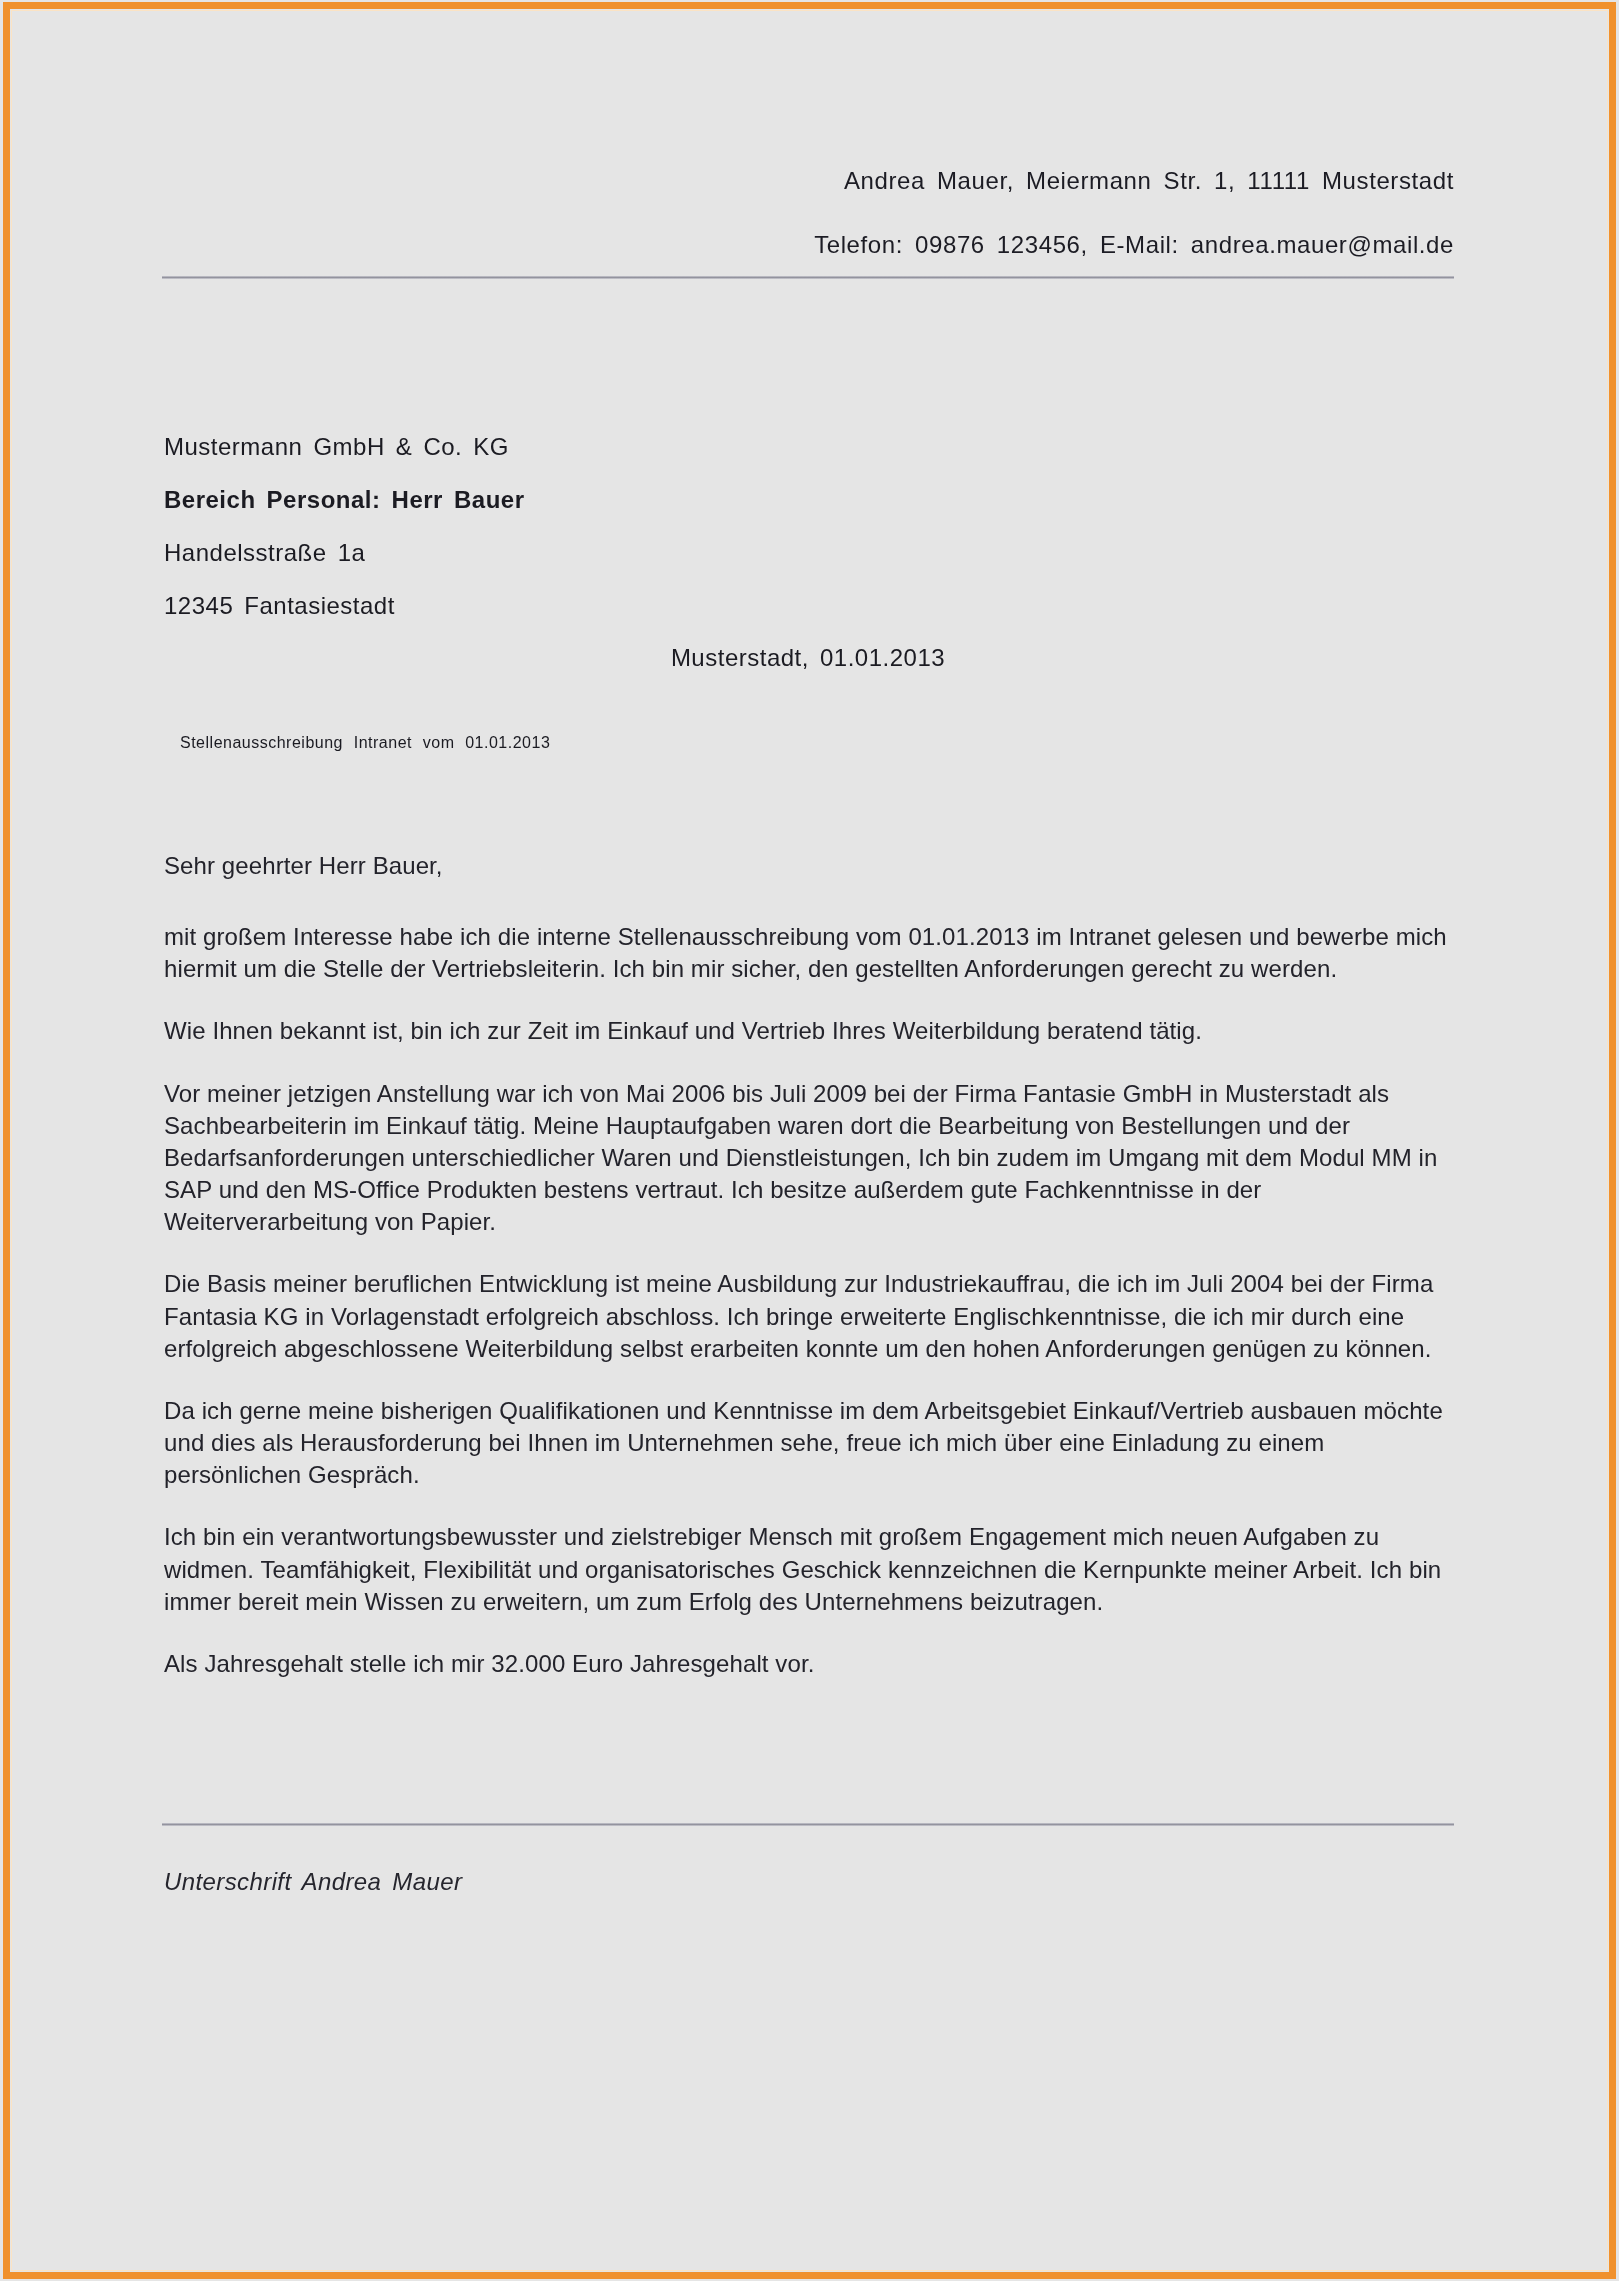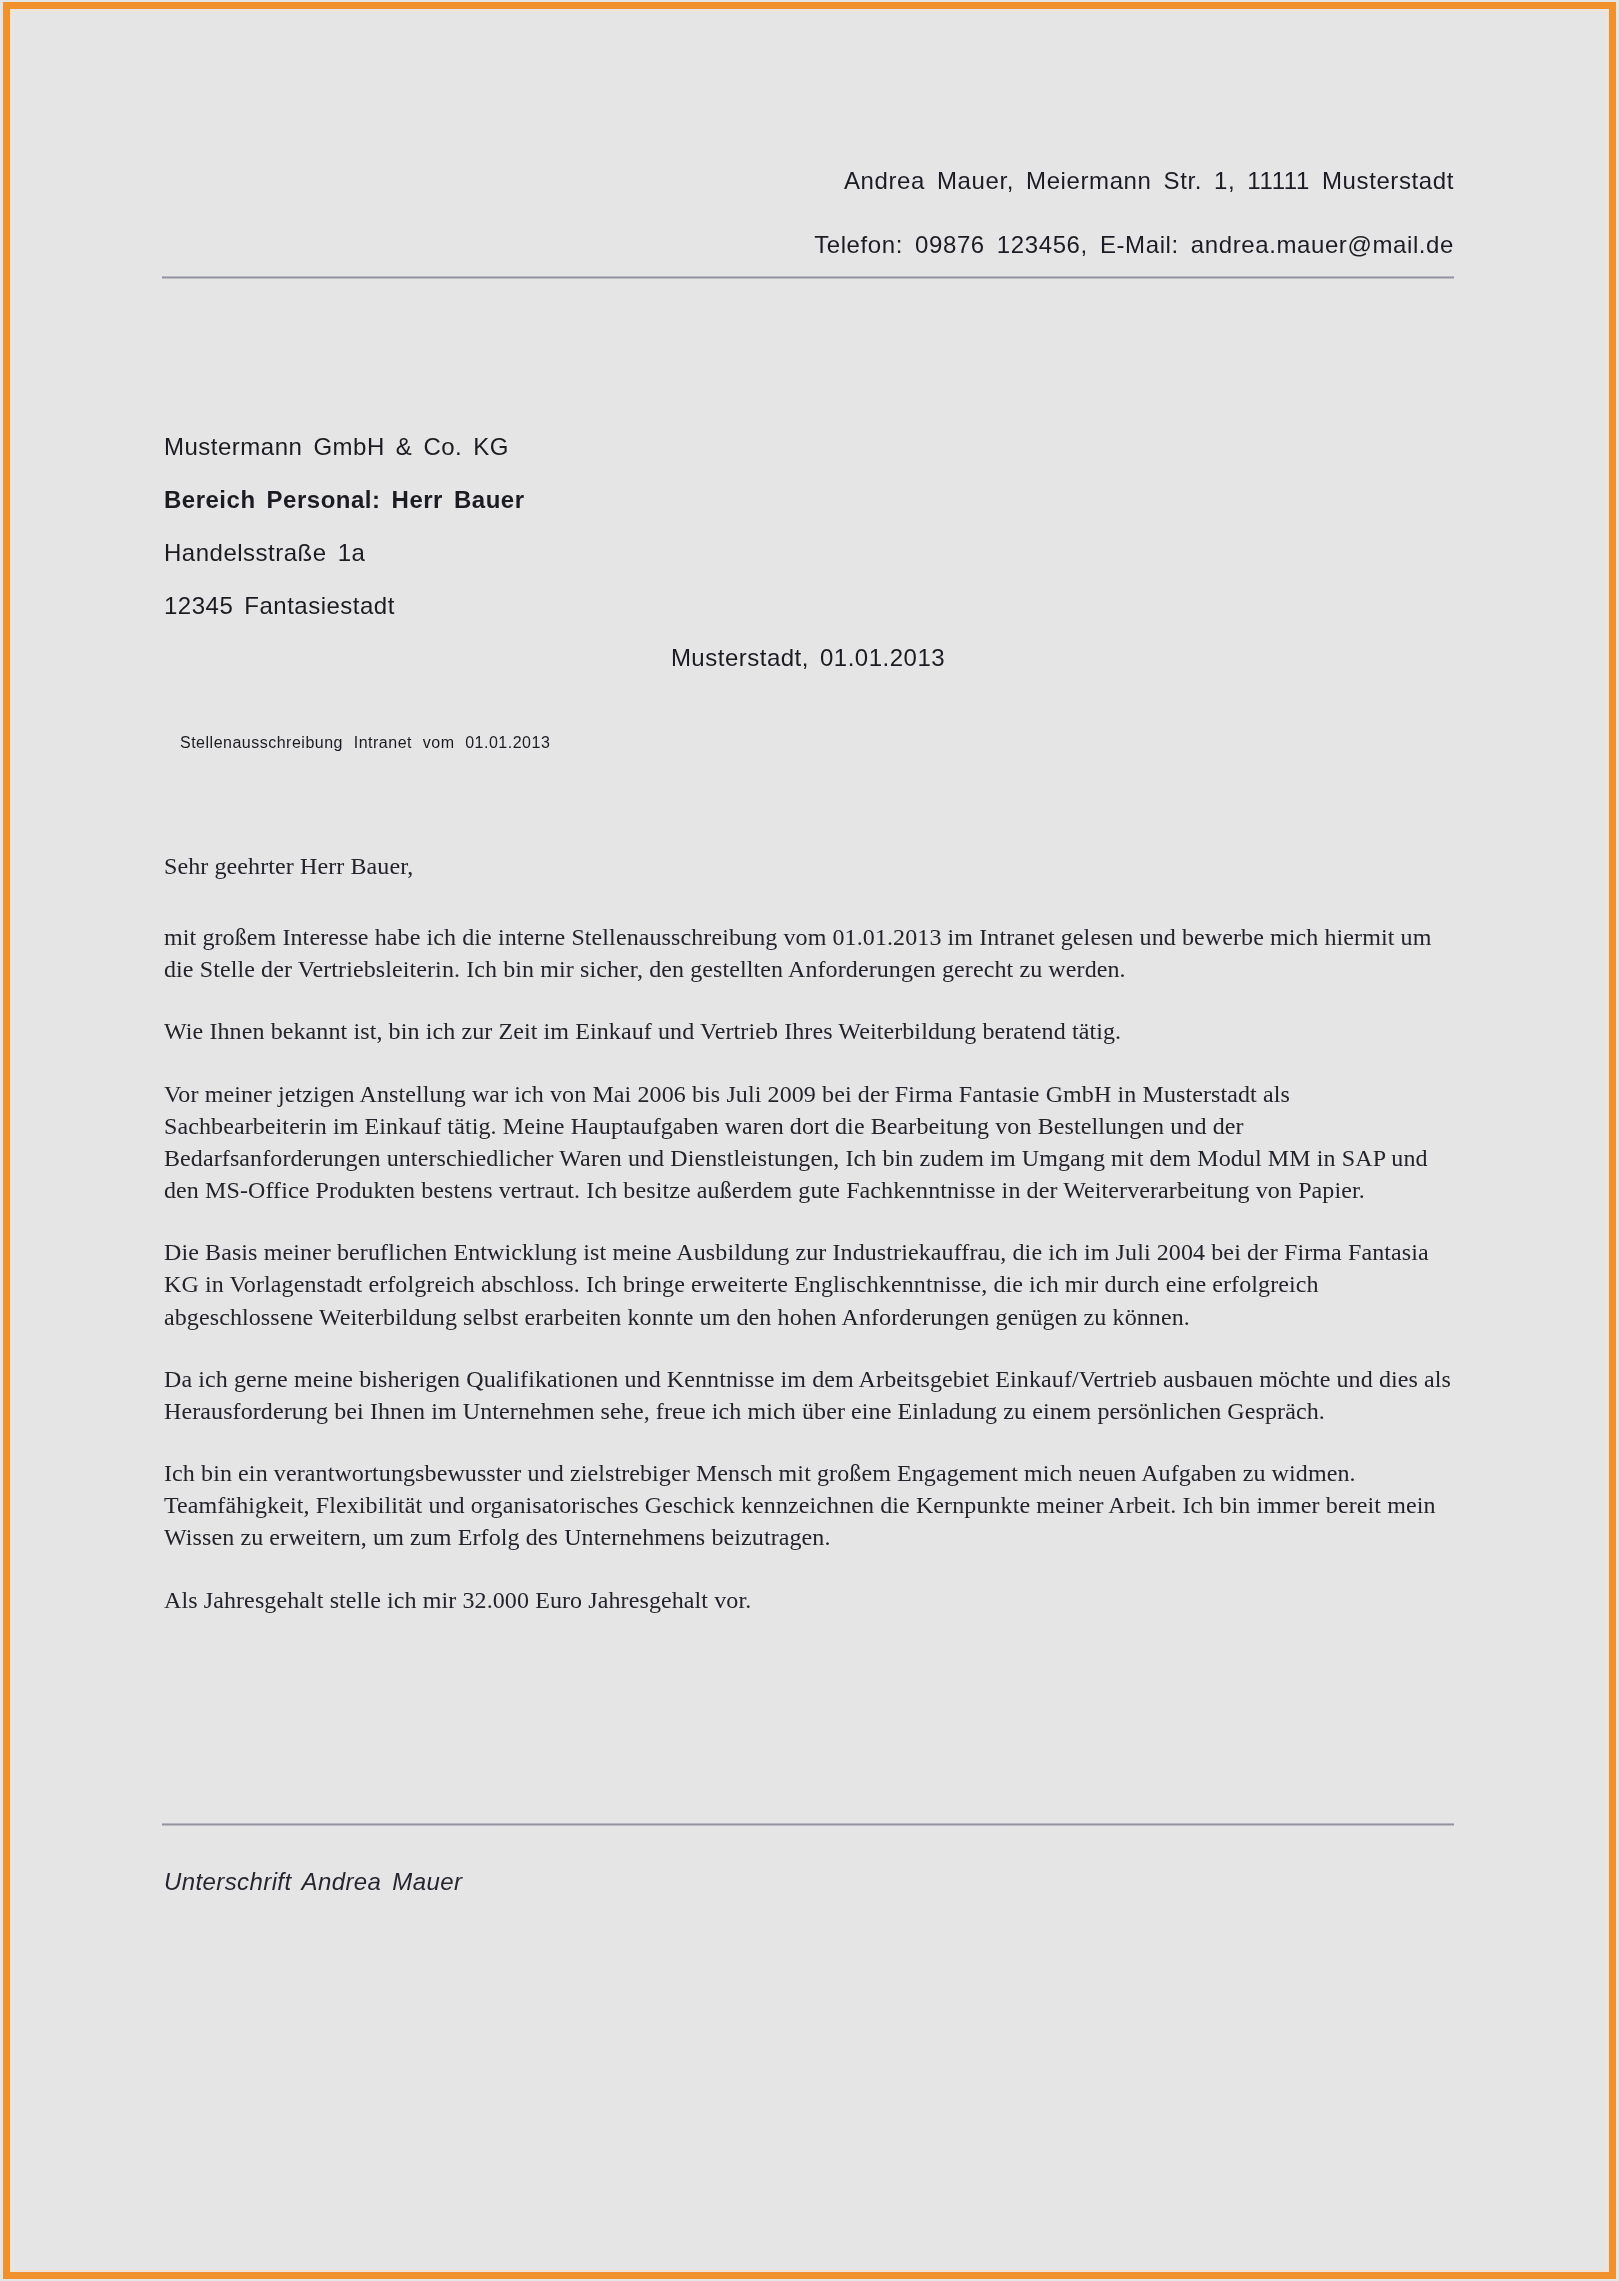--- a/index.html
+++ b/index.html
@@ -136,21 +136,20 @@
     top: 850px;
     width: 1289px;
   }
   .body p {
     margin: 0 0 30px 0;
     font-size: 24px;
     line-height: 1.34;
     letter-spacing: 0.1px;
     color: #23232b;
     text-align: left;
-    font-family: Liberation Serif, serif;
   }
   .body p.salutation { margin-bottom: 39px; }
   .body p.tight { margin-bottom: 30px; }
 
   
   .signature {
     position: absolute;
     left: 164px;
     top: 1868px;
     font-size: 24px;

